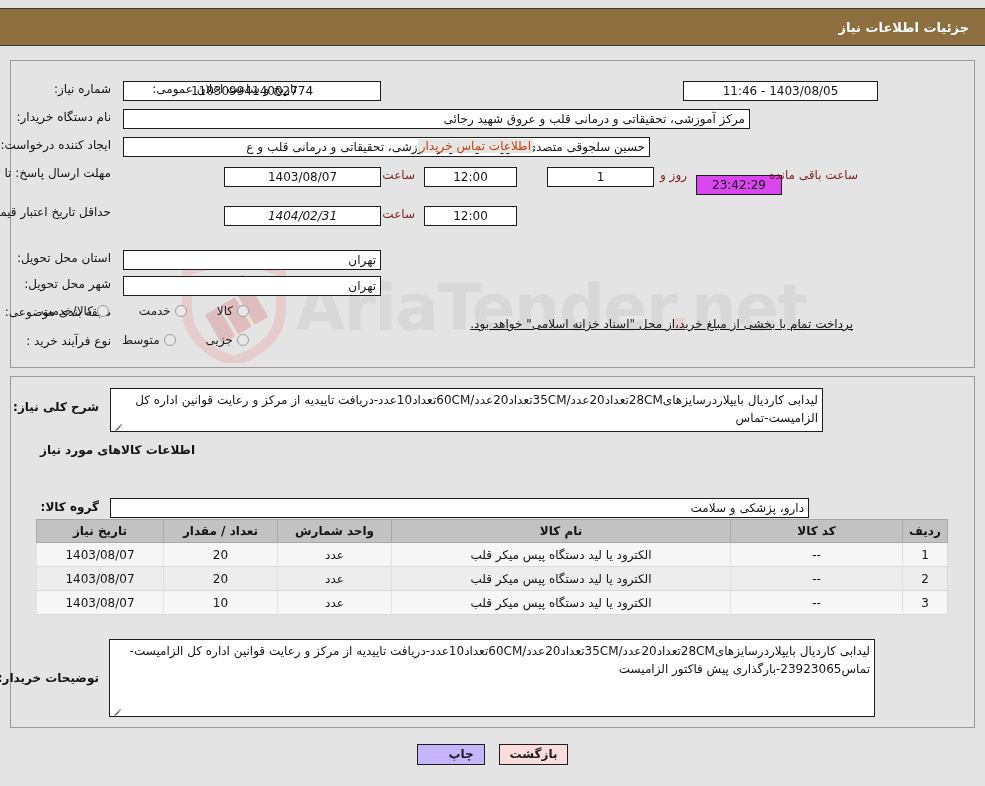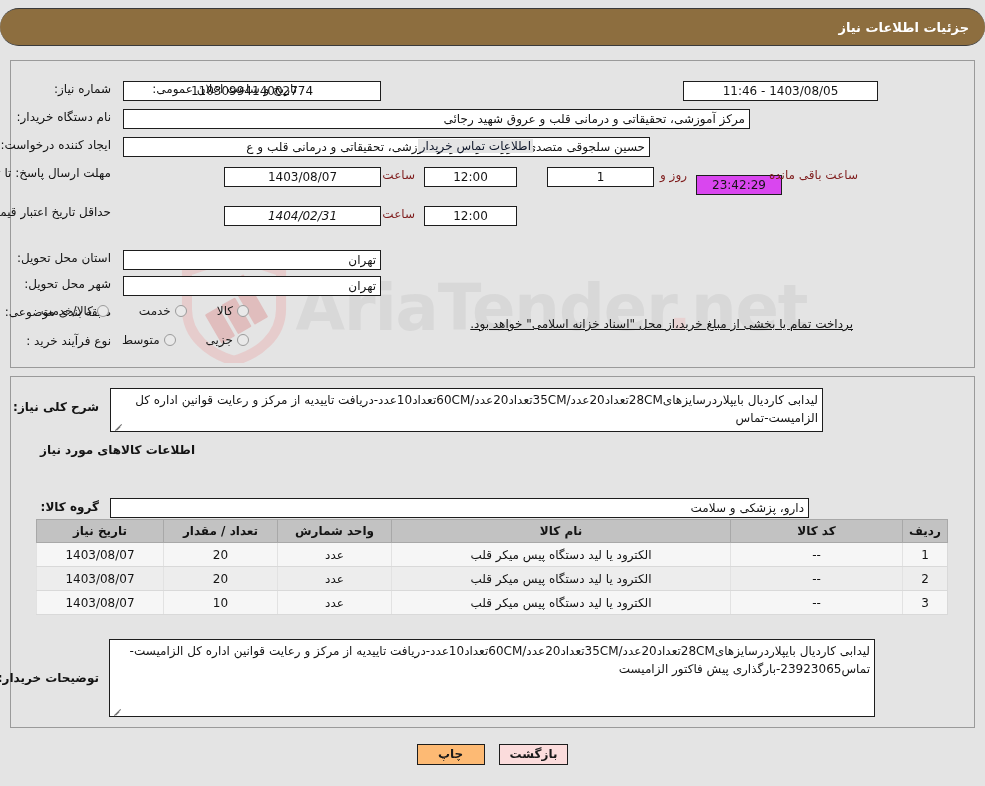--- a/index.html
+++ b/index.html
@@ -50,21 +50,20 @@
     width: 985px;
     height: 38px;
     background: #8d6e3f;
     border-top: 1px solid #3a3a3a;
     border-bottom: 1px solid #3a3a3a;
     box-sizing: border-box;
     display: flex;
     align-items: center;
     justify-content: flex-start;
     z-index: 3;
-    border-radius: 19px;
   }
   .titlebar .title {
     color: #ffffff;
     font-size: 13px;
     font-weight: bold;
     padding-right: 16px;
   }
 
   
   .panel {
@@ -105,21 +104,21 @@
     text-align: center;
   }
   .box.rtl-right { text-align: right; }
   .box.cream { background: #d946ef; margin-top: 8px; }
   .unit {
     font-size: 12px;
     color: #7f1d1d;
     padding: 0 4px;
   }
   .link {
-    color: #0f172a;
+    color: #c2410c;
     font-size: 12px;
     text-decoration: none;
     cursor: pointer;
   }
 
   
   .radio {
     display: inline-block;
     width: 12px; height: 12px;
     border-radius: 50%;
@@ -231,21 +230,21 @@
     min-width: 68px;
     font-size: 12px;
     font-weight: bold;
     color: #1a1a1a;
     cursor: pointer;
     padding: 0 10px;
     line-height: 19px;
     text-align: center;
     font-family: "DejaVu Sans", "Liberation Sans", sans-serif;
   }
-  .btn.print  { background: #fdba74; }
+  .btn.print  { background: #c4b5fd; text-align: right; }
   .btn.back   { background: #fbdcdc; }
 </style>
 </head>
 <body>
 
 <div class="watermark">
   <span class="wm-shield">
     <svg width="112" height="112" viewBox="0 0 100 100" aria-hidden="true">
       <path d="M50 4 L92 18 V52 C92 76 72 92 50 98 C28 92 8 76 8 52 V18 Z" fill="none" stroke="#e6cccc" stroke-width="9"></path>
       <g fill="#e0bdbd" transform="rotate(-30 50 58)">

